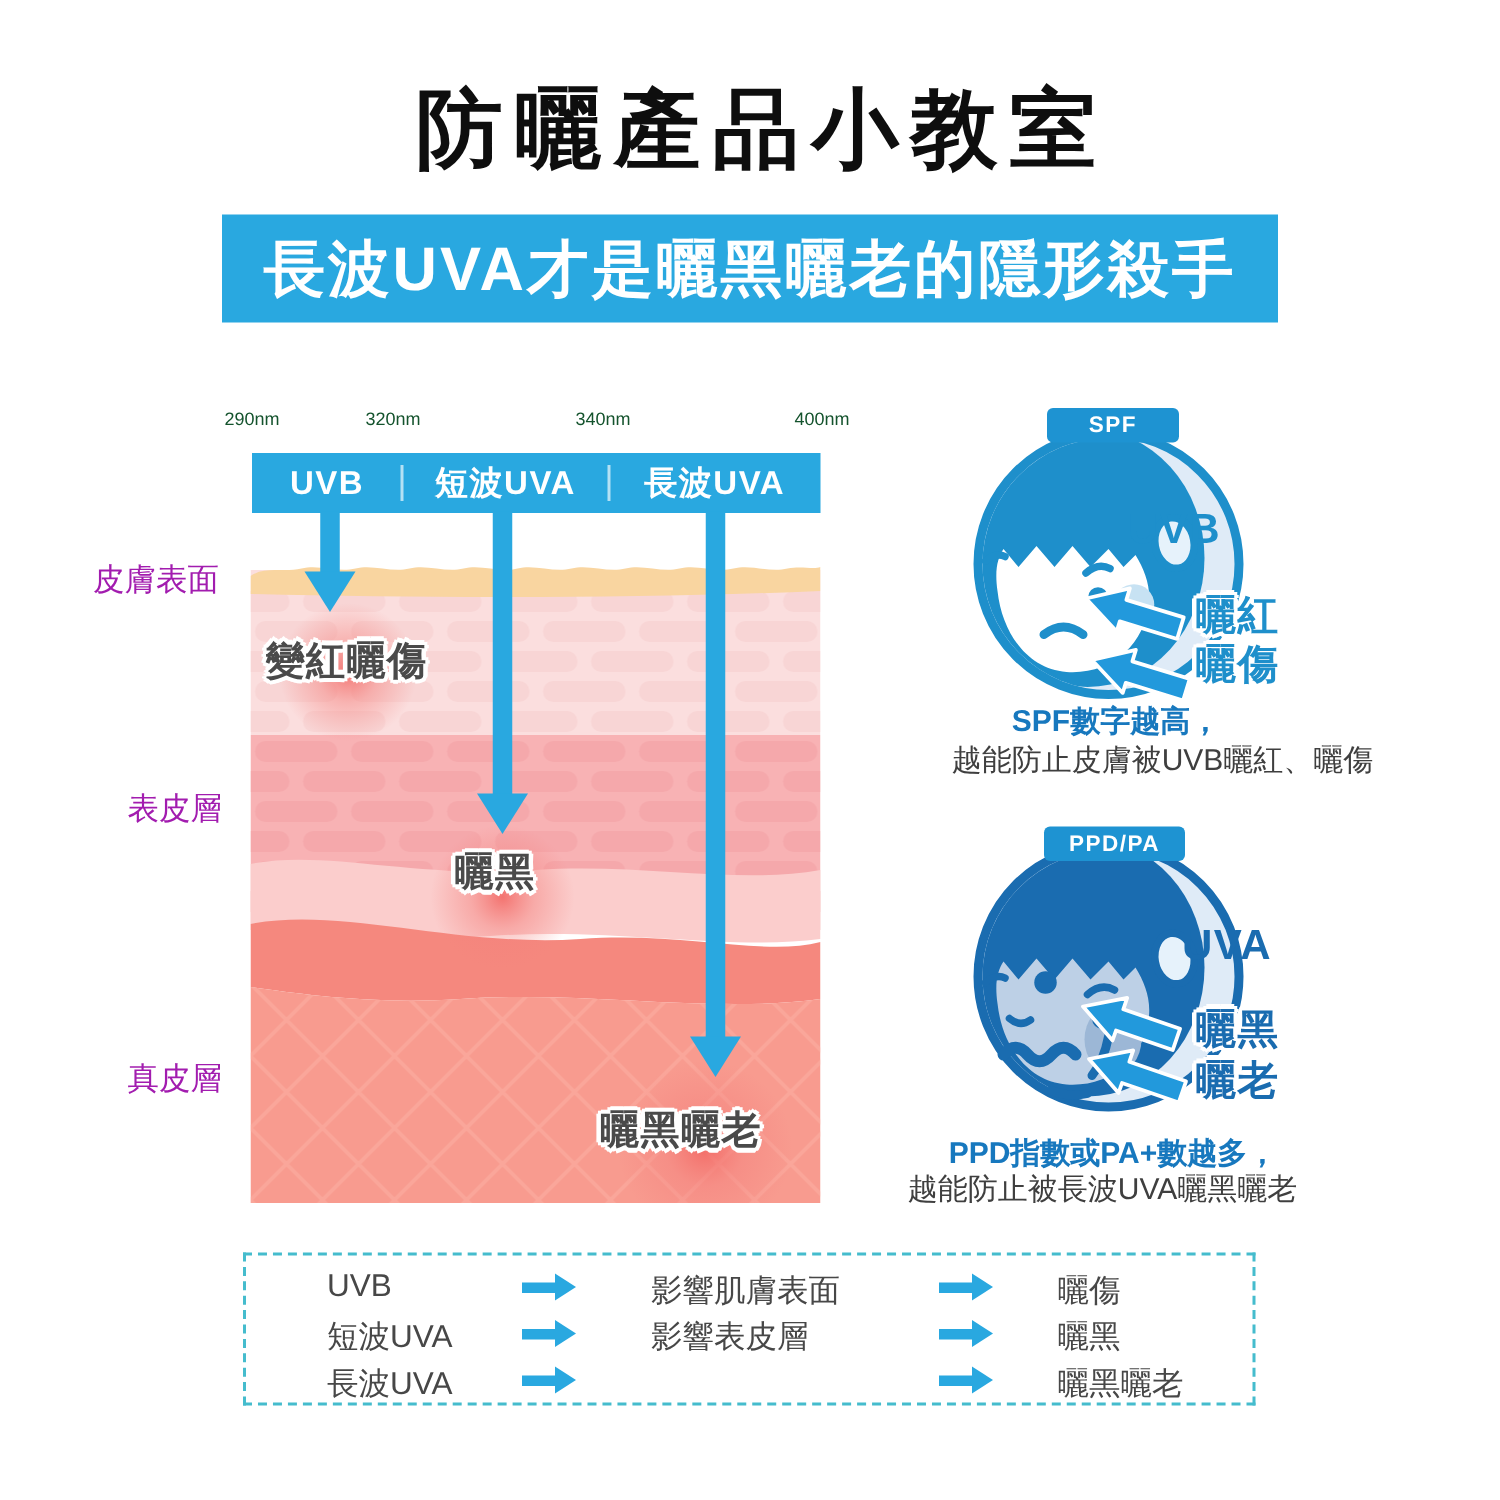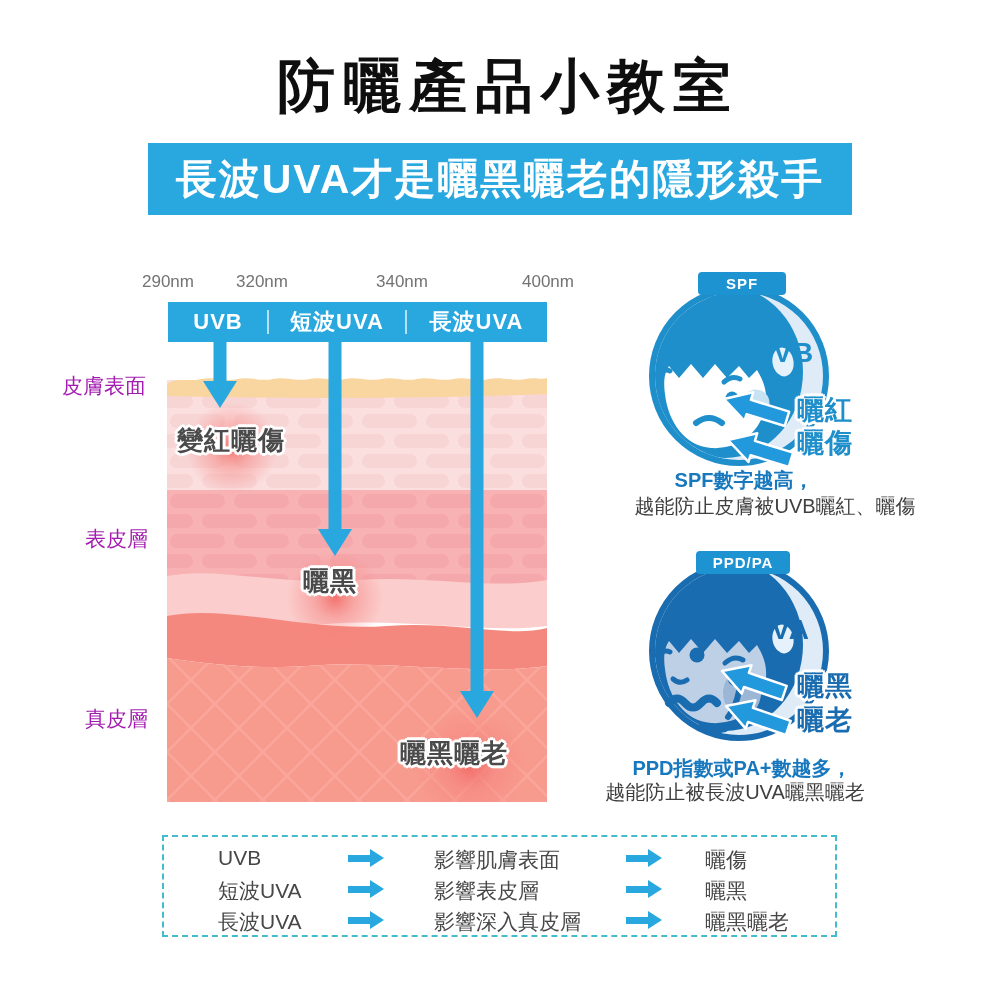--- a/index.html
+++ b/index.html
@@ -9,21 +9,21 @@
   
   .ow{text-shadow:-2px -2px 0 #fff,2px -2px 0 #fff,-2px 2px 0 #fff,2px 2px 0 #fff,
       -3px 0 0 #fff,3px 0 0 #fff,0 -3px 0 #fff,0 3px 0 #fff,
       -2px 0 0 #fff,2px 0 0 #fff,0 -2px 0 #fff,0 2px 0 #fff;}
   .page-title{top:48px;left:0;right:0;margin:0;text-align:center;
       font-size:58px;font-weight:800;letter-spacing:8px;color:#0e0e0e;padding-left:16px;}
   .banner{left:148px;top:143px;width:704px;height:72px;background:#29A8E0;
       display:flex;align-items:center;justify-content:center;
       color:#fff;font-size:41px;font-weight:700;letter-spacing:2px;}
   
-  .wl{top:272px;font-size:17px;color:#737373;transform:translateX(-50%);white-space:nowrap;}
+  .wl{top:272px;font-size:12px;color:#14532d;transform:translateX(-50%);white-space:nowrap;}
   
   .uvbar{left:168px;top:302px;width:379px;height:40px;background:#29A8E0;display:flex;}
   .uvbar .seg{position:relative;display:flex;align-items:center;justify-content:center;
       color:#fff;font-size:22px;font-weight:700;letter-spacing:1px;}
   .uvbar .seg.s1{width:100px;} .uvbar .seg.s2{width:138px;} .uvbar .seg.s3{width:141px;}
   .uvbar .seg.s1::after,.uvbar .seg.s2::after{content:"";position:absolute;right:-1px;top:8px;
       bottom:8px;width:2px;background:rgba(255,255,255,.65);}
   
   .layer-label{font-size:21px;color:#a21caf;white-space:nowrap;}
   
@@ -146,21 +146,21 @@
   <path d="M18,104 Q25,98 31,101" stroke="#1A6CB0" stroke-width="5" fill="none" stroke-linecap="round"></path>
   <circle cx="58" cy="104" r="7.5" fill="#1A6CB0"></circle>
   <path d="M86,112 Q95,104 104,109" stroke="#1A6CB0" stroke-width="5" fill="none" stroke-linecap="round"></path>
   <circle cx="96" cy="128" r="7" fill="#1A6CB0"></circle>
   <path d="M34,128 Q41,134 48,129" stroke="#1A6CB0" stroke-width="5" fill="none" stroke-linecap="round"></path>
   <path d="M30,152 q8,-9 16,0 q8,9 16,0 q8,-9 16,0" stroke="#1A6CB0" stroke-width="8" fill="none" stroke-linecap="round"></path>
   <path d="M100,140 q-3,16 -11,26" stroke="#1A6CB0" stroke-width="6" fill="none" stroke-linecap="round"></path>
   <path d="M62,176 q12,5 24,2" stroke="#1A6CB0" stroke-width="6" fill="none" stroke-linecap="round"></path>
 </svg>
 <div class="abs badge" style="left:696px;top:551px;width:94px;height:23px;">PPD/PA</div>
-<span class="abs uv-big" style="left:750px;top:614px;color:#1A6CB0;">UVA</span>
+<span class="abs uv-big" style="left:788px;top:614px;color:#1A6CB0;">UVA</span>
 
 <svg class="abs noptr" style="left:0;top:0;" width="1000" height="1000" viewBox="0 0 1000 1000">
   <g fill="#29A8E0">
     <rect x="213.5" y="341" width="13" height="42"></rect>
     <polygon points="203,381 237,381 220,408"></polygon>
   </g>
   <g fill="#29A8E0">
     <rect x="328.5" y="341" width="13" height="190"></rect>
     <polygon points="318,529 352,529 335,556"></polygon>
   </g>
@@ -199,16 +199,15 @@
   <span class="cell" style="left:541px;top:9px;">曬傷</span>
 
   <span class="cell" style="left:54px;top:40px;">短波UVA</span>
   <span class="t-arrow" style="left:184px;top:43px;"></span>
   <span class="cell" style="left:270px;top:40px;">影響表皮層</span>
   <span class="t-arrow" style="left:462px;top:43px;"></span>
   <span class="cell" style="left:541px;top:40px;">曬黑</span>
 
   <span class="cell" style="left:54px;top:71px;">長波UVA</span>
   <span class="t-arrow" style="left:184px;top:74px;"></span>
-  <span class="cell" style="left:270px;top:71px;">影響深入真皮層</span>
   <span class="t-arrow" style="left:462px;top:74px;"></span>
   <span class="cell" style="left:541px;top:71px;">曬黑曬老</span>
 </div>
 
 </body></html>

